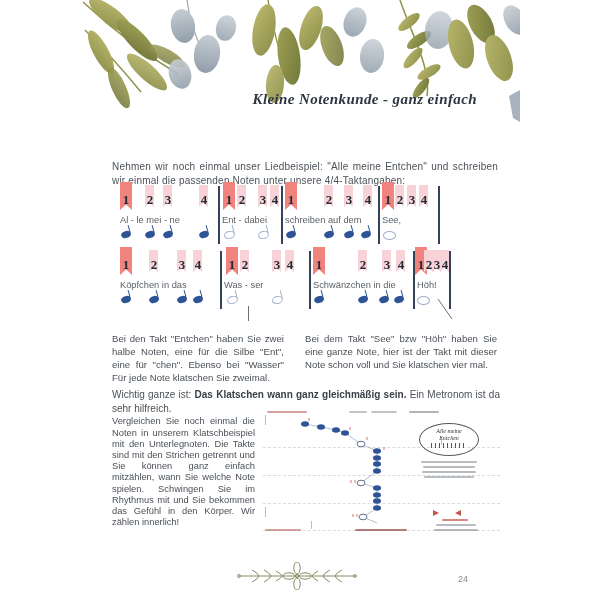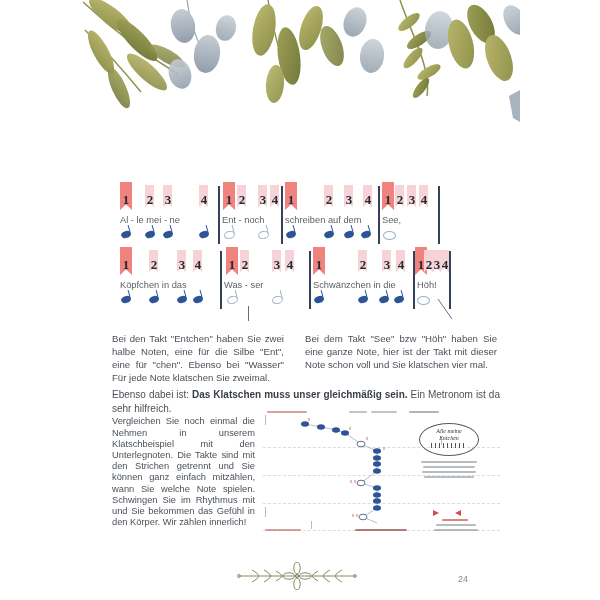--- a/index.html
+++ b/index.html
@@ -107,40 +107,42 @@
     <ellipse cx="346" cy="72" rx="13" ry="5" transform="rotate(-30 346 72)" fill="url(#g1)"></ellipse>
     <ellipse cx="338" cy="88" rx="12" ry="4.5" transform="rotate(-52 338 88)" fill="url(#g3)"></ellipse>
     <ellipse cx="356" cy="30" rx="14" ry="19" transform="rotate(8 356 30)" fill="url(#g2)" opacity=".8"></ellipse>
     <ellipse cx="378" cy="44" rx="12" ry="25" transform="rotate(-14 378 44)" fill="url(#g1)"></ellipse>
     <ellipse cx="398" cy="24" rx="11" ry="21" transform="rotate(-28 398 24)" fill="url(#g3)"></ellipse>
     <ellipse cx="416" cy="58" rx="12" ry="24" transform="rotate(-20 416 58)" fill="url(#g1)"></ellipse>
     <ellipse cx="432" cy="20" rx="10" ry="16" transform="rotate(-30 432 20)" fill="url(#g2)" opacity=".9"></ellipse>
     <path d="M426,96 L437,90 L437,122 L430,118 Z" fill="#9aa6b1" opacity=".85"></path>
   </svg>
 
-
+  <div class="title">Kleine Notenkunde - ganz einfach</div>
+
+  <p class="para intro">Nehmen wir noch einmal unser Liedbeispiel: "Alle meine Entchen" und schreiben wir einmal die passenden Noten unter unsere 4/4-Taktangaben:</p>
 
   <div class="nrow nrow1">
     <div class="bar" style="width:100px">
       <span class="beat" style="left:2px"><i class="rib strong"></i><b class="bn">1</b></span>
       <span class="beat" style="left:26px"><i class="rib light"></i><b class="bn">2</b></span>
       <span class="beat" style="left:44px"><i class="rib light"></i><b class="bn">3</b></span>
       <span class="beat" style="left:80px"><i class="rib light"></i><b class="bn">4</b></span>
       <span class="lyr">Al - le  mei - ne</span>
       <span class="note nq" style="left:3px"></span>
       <span class="note nq" style="left:27px"></span>
       <span class="note nq" style="left:45px"></span>
       <span class="note nq" style="left:81px"></span>
     </div>
     <div class="bar" style="width:61px">
       <span class="beat" style="left:3px"><i class="rib strong"></i><b class="bn">1</b></span>
       <span class="beat" style="left:16px"><i class="rib light"></i><b class="bn">2</b></span>
       <span class="beat" style="left:37px"><i class="rib light"></i><b class="bn">3</b></span>
       <span class="beat" style="left:49px"><i class="rib light"></i><b class="bn">4</b></span>
-      <span class="lyr">Ent  -  noch</span>
+      <span class="lyr">Ent  -  dabei</span>
       <span class="note nh" style="left:4px"></span>
       <span class="note nh" style="left:38px"></span>
     </div>
     <div class="bar" style="width:95px">
       <span class="beat" style="left:2px"><i class="rib strong"></i><b class="bn">1</b></span>
       <span class="beat" style="left:40px"><i class="rib light"></i><b class="bn">2</b></span>
       <span class="beat" style="left:60px"><i class="rib light"></i><b class="bn">3</b></span>
       <span class="beat" style="left:79px"><i class="rib light"></i><b class="bn">4</b></span>
       <span class="lyr">schreiben auf dem</span>
       <span class="note nq" style="left:3px"></span>
@@ -201,23 +203,23 @@
   </div>
 
   <div class="connector-v"></div>
   <svg class="connector-d" viewBox="0 0 20 22">
     <line x1="3" y1="1" x2="17" y2="21" stroke="#6a7076" stroke-width="1"></line>
   </svg>
 
   <p class="para col-left">Bei den Takt "Entchen" haben Sie zwei halbe Noten, eine für die Silbe "Ent", eine für "chen". Ebenso bei "Wasser" Für jede Note klatschen Sie zweimal.</p>
   <p class="para col-right">Bei dem Takt "See" bzw "Höh" haben Sie eine ganze Note, hier ist der Takt mit dieser Note schon voll und Sie klatschen vier mal.</p>
 
-  <p class="para important"><span>Ebenso dabei ist: </span><b>Das Klatschen muss unser gleichmäßig sein.</b><span> Ein Metronom ist da sehr hilfreich.</span></p>
-
-  <p class="para body-left">Vergleichen Sie noch einmal die Nehmen in unserem Klatschbeispiel mit den Unterlegnoten. Die Takte sind mit den Strichen getrennt und Sie können ganz einfach mitzählen, wann Sie welche Note spielen. Schwingen Sie im Rhythmus mit und Sie bekommen das Gefühl in den Körper. Wir zählen innerlich!</p>
+  <p class="para important"><span>Wichtig ganze ist: </span><b>Das Klatschen wann ganz gleichmäßig sein.</b><span> Ein Metronom ist da sehr hilfreich.</span></p>
+
+  <p class="para body-left">Vergleichen Sie noch einmal die Noten in unserem Klatschbeispiel mit den Unterlegnoten. Die Takte sind mit den Strichen getrennt und Sie können ganz einfach mitzählen, wann Sie welche Note spielen. Schwingen Sie im Rhythmus mit und Sie bekommen das Gefühl in den Körper. Wir zählen innerlich!</p>
 
   <div class="figure">
     <div class="dash" style="top:44px"></div>
     <div class="dash" style="top:72px"></div>
     <div class="dash" style="top:100px"></div>
     <div class="dash" style="top:127px"></div>
 
     <div class="tline" style="left:4px;top:8px;width:40px;background:#b2554f;opacity:.55"></div>
     <div class="tline" style="left:86px;top:8px;width:18px;background:#9a9fa4;opacity:.6"></div>
     <div class="tline" style="left:108px;top:8px;width:26px;background:#9a9fa4;opacity:.6"></div>

